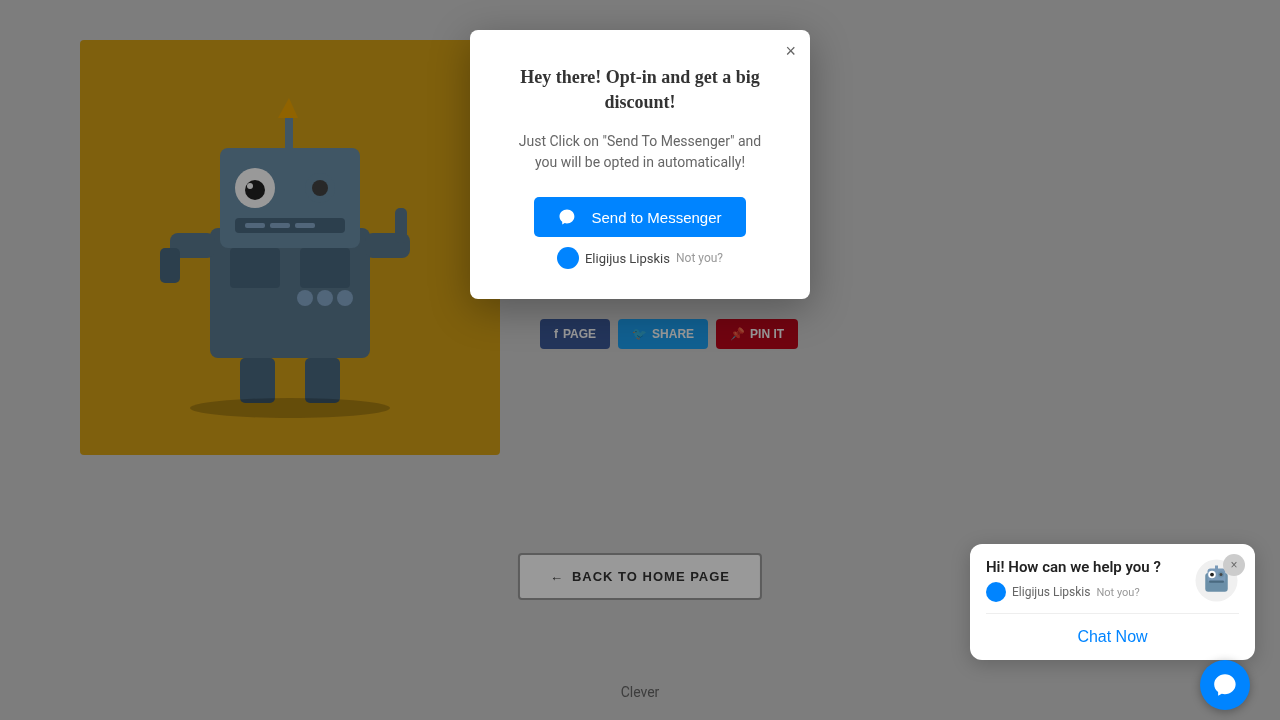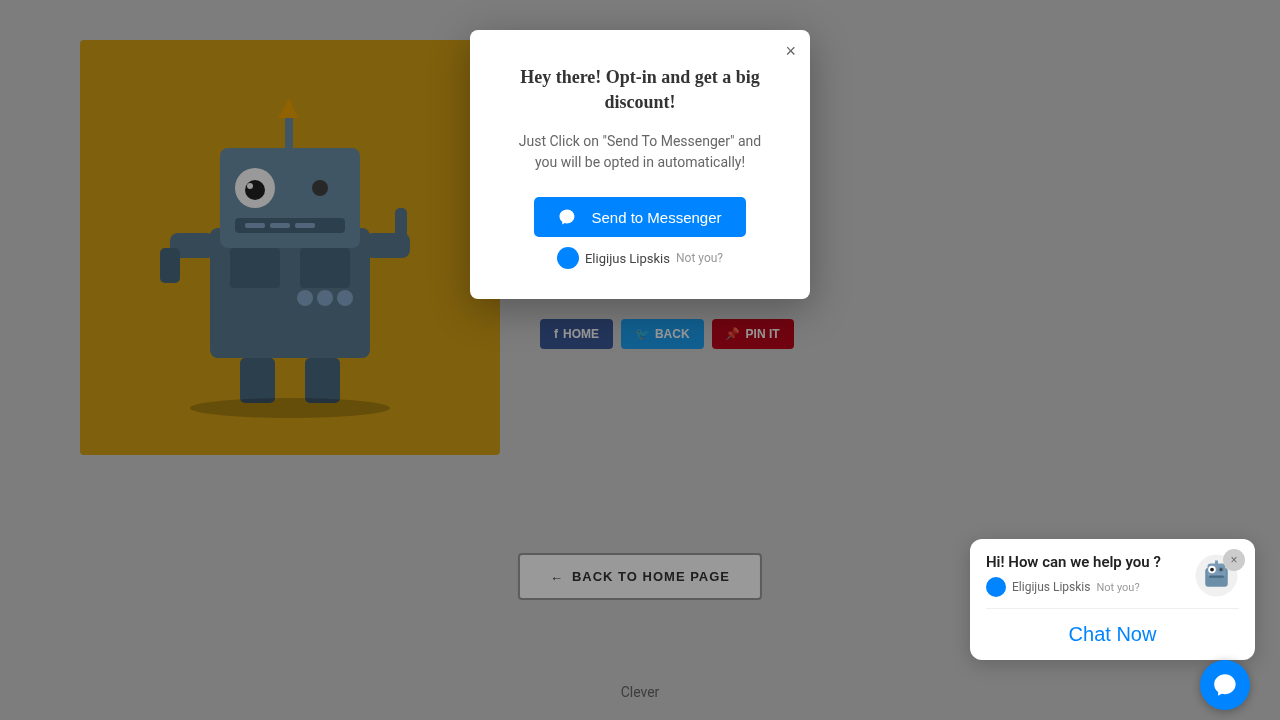--- a/index.html
+++ b/index.html
@@ -364,21 +364,21 @@
     .chat-divider {
       height: 1px;
       background: #eee;
       margin: 0 16px;
     }
 
     .chat-now-btn {
       display: block;
       text-align: center;
       padding: 14px;
-      font-size: 20px;
+      font-size: 16px;
       font-weight: 500;
       color: #0084ff;
       cursor: pointer;
       background: none;
       border: none;
       width: 100%;
     }
 
     
     .messenger-fab {
@@ -464,25 +464,25 @@
         </div>
       </div>
 
       <div class="get-discount-btn">Get your discount!</div>
 
       <p class="product-subtitle">Tobi - Clever Messenger Bot</p>
 
       <div class="social-buttons">
         <button class="social-btn share-btn">
           <span>f</span>
-          <span>HOME</span>
+          <span>PAGE</span>
         </button>
         <button class="social-btn tweet-btn">
           <span>🐦</span>
-          <span>BACK</span>
+          <span>SHARE</span>
         </button>
         <button class="social-btn pin-btn">
           <span>📌</span>
           <span>PIN IT</span>
         </button>
       </div>
     </div>
   </div>
 </div>
 

